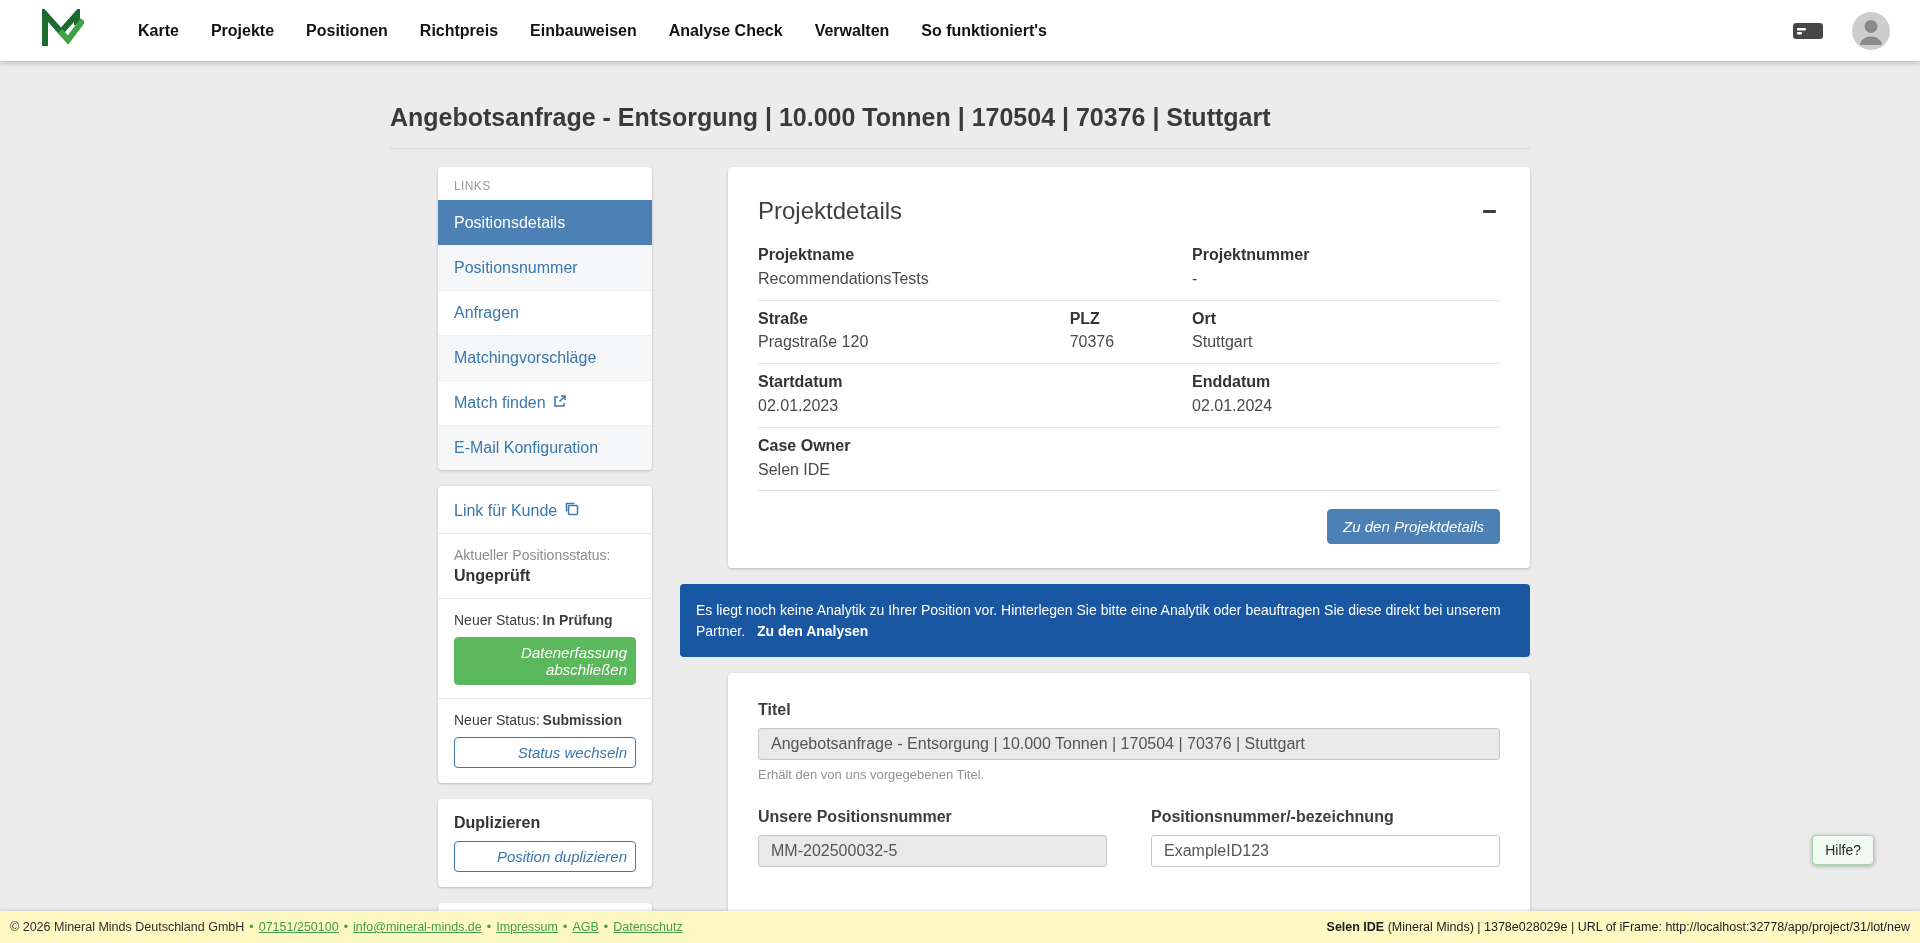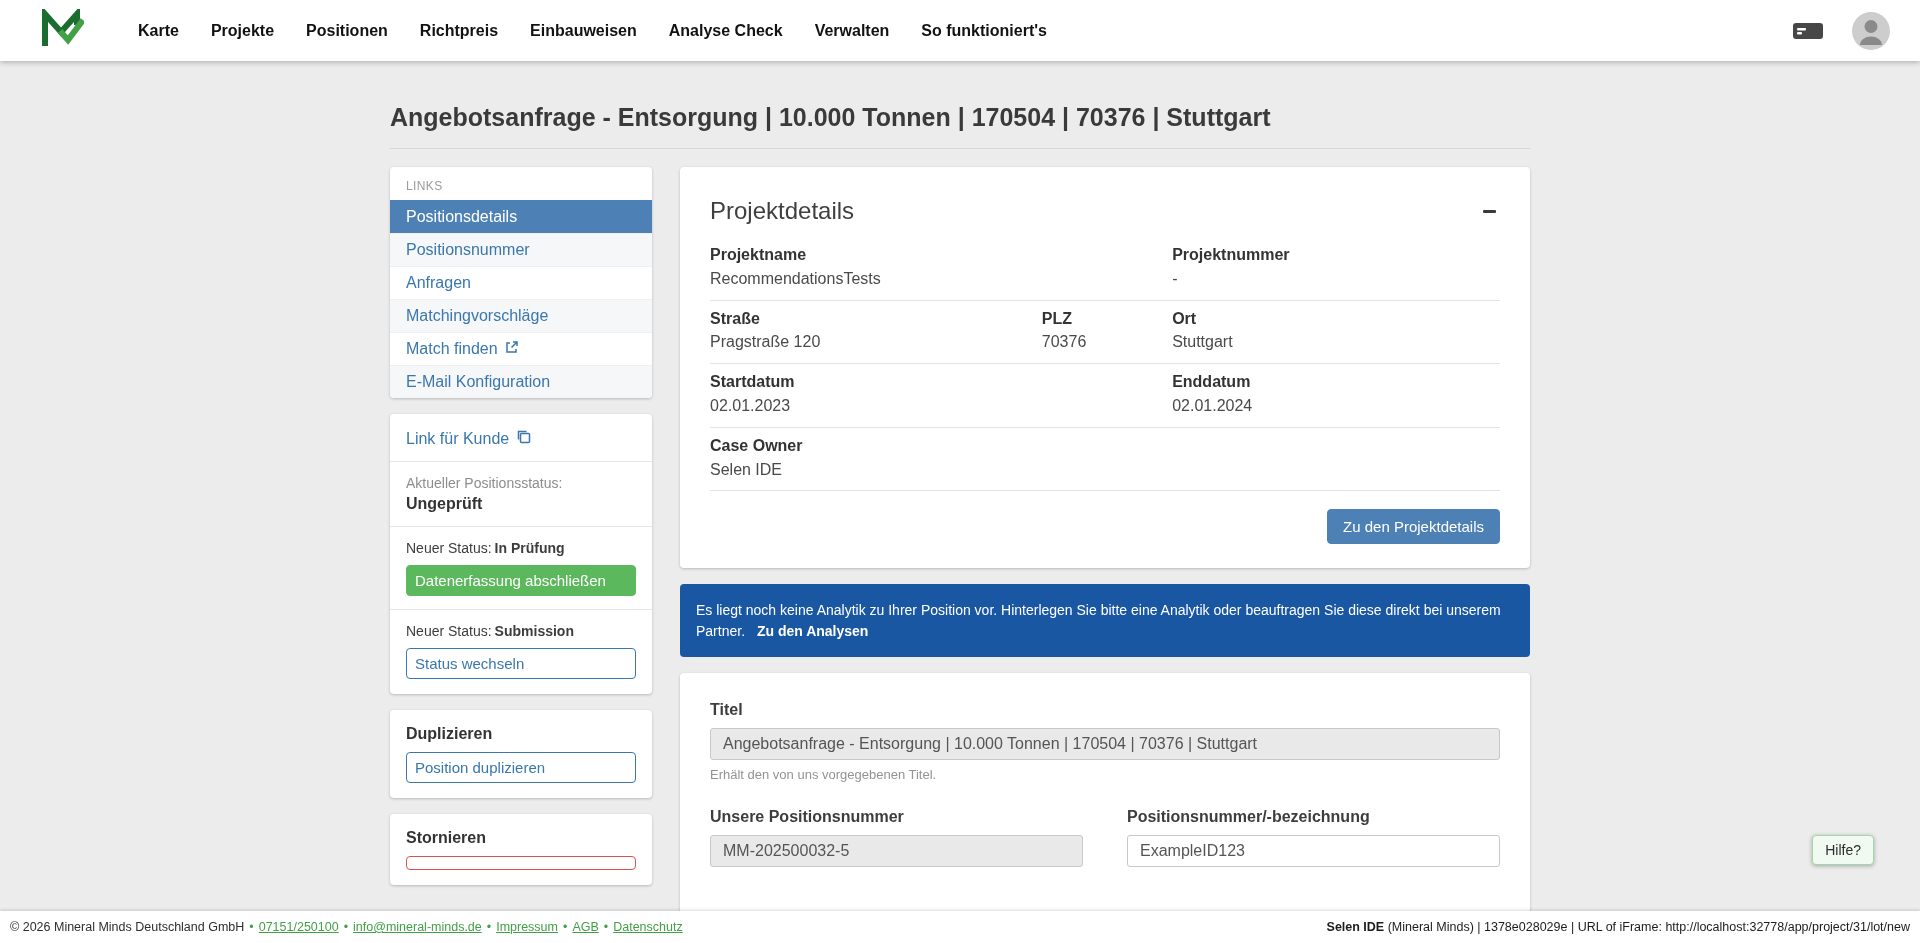--- a/index.html
+++ b/index.html
@@ -44,27 +44,28 @@
 
   .columns { display: flex; gap: 28px; align-items: flex-start; }
   .left-col { width: 262px; flex: none; }
   .right-col { flex: 1; min-width: 0; }
 
   .card {
     background: #fff;
     border-radius: 4px;
     box-shadow: 0 1px 3px rgba(0,0,0,.22);
     margin-bottom: 16px;
+    margin-left: 48px;
   }
 
   
   .nav-card { overflow: hidden; padding-bottom: 0; }
   .links-header { padding: 12px 16px 7px; font-size: 12px; color: #9a9a9a; letter-spacing: .4px; }
   .side-item {
-    padding: 7px 16px;
+    padding: 13px 16px;
     font-size: 16px;
     color: #3a77ad;
     cursor: pointer;
     border-top: 1px solid #efefef;
     display: flex;
     align-items: center;
     gap: 7px;
   }
   .side-item.shaded { background: #f5f7f9; }
   .side-item.active { background: #4d80b5; color: #fff; border-top-color: #4d80b5; }
@@ -78,21 +79,21 @@
   }
   .divider { border-top: 1px solid #e7e7e7; margin: 13px -16px; }
   .muted { font-size: 14px; color: #8d8d8d; }
   .status-current { font-size: 16px; font-weight: 700; color: #333; margin-top: 4px; }
   .status-line { font-size: 14px; color: #3d3d3d; }
   .status-line b { margin-left: 3px; }
 
   .btn {
     display: block; width: 100%;
     border-radius: 4px; font-size: 15px; font-family: inherit;
-    padding: 6px 8px; cursor: pointer; text-align: left; box-sizing: border-box;
+    padding: 6px 8px; cursor: pointer; text-align: right; box-sizing: border-box; font-style: italic;
   }
   .btn-green  { background: #5cb85c; border: 1px solid #5cb85c; color: #fff; margin-top: 9px; }
   .btn-outline-blue { background: #fff; border: 1px solid #3a77ad; color: #3a77ad; margin-top: 9px; }
   .btn-outline-red  {
     background: #fff; border: 1px solid #d9534f; color: #d9534f; margin-top: 9px;
     display: flex; align-items: center; justify-content: center; gap: 7px;
   }
   .small-card { padding: 15px 16px; }
   .card-heading { font-size: 16px; font-weight: 700; color: #333; }
 
@@ -143,21 +144,21 @@
   .hilfe {
     position: fixed; right: 46px; bottom: 78px;
     background: #f0faf0; border: 1px solid #a5d6a7; color: #2c2c2c;
     font-size: 14px; font-family: inherit; padding: 6px 12px; border-radius: 4px;
     box-shadow: 0 1px 4px rgba(0,0,0,.3); cursor: pointer; z-index: 25;
   }
 
   
   .footer {
     position: fixed; left: 0; right: 0; bottom: 0; height: 32px;
-    background: #ffffff; display: flex; align-items: center; justify-content: space-between;
+    background: #fef9c3; display: flex; align-items: center; justify-content: space-between;
     padding: 0 10px; font-size: 12.5px; color: #2e2e2e;
     box-shadow: 0 -1px 3px rgba(0,0,0,.15); z-index: 30;
   }
   .f-left { display: flex; align-items: center; gap: 5px; white-space: nowrap; }
   .f-link { color: #43a047; text-decoration: underline; cursor: pointer; }
   .f-sep { color: #43a047; }
   .f-right { color: #1c1c1c; white-space: nowrap; }
   .f-right b { font-weight: 700; }
 </style>
 </head>

